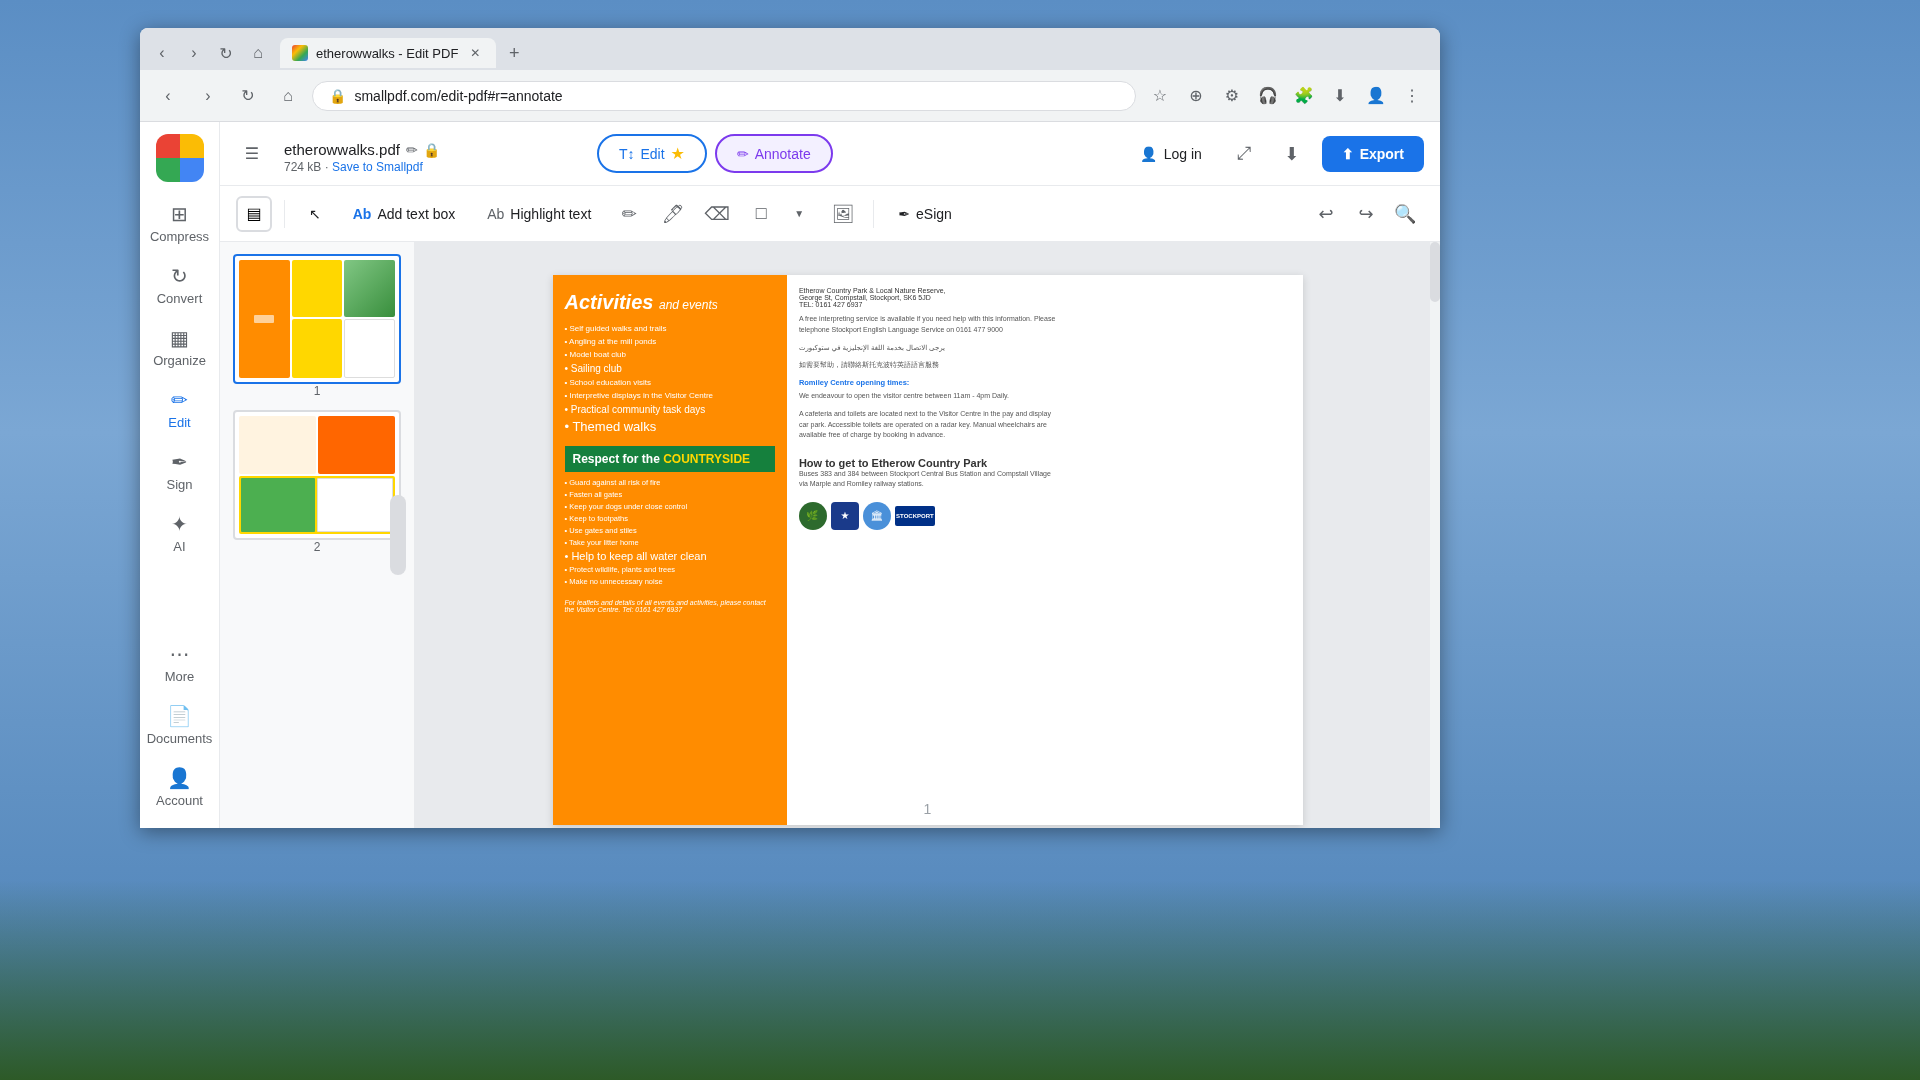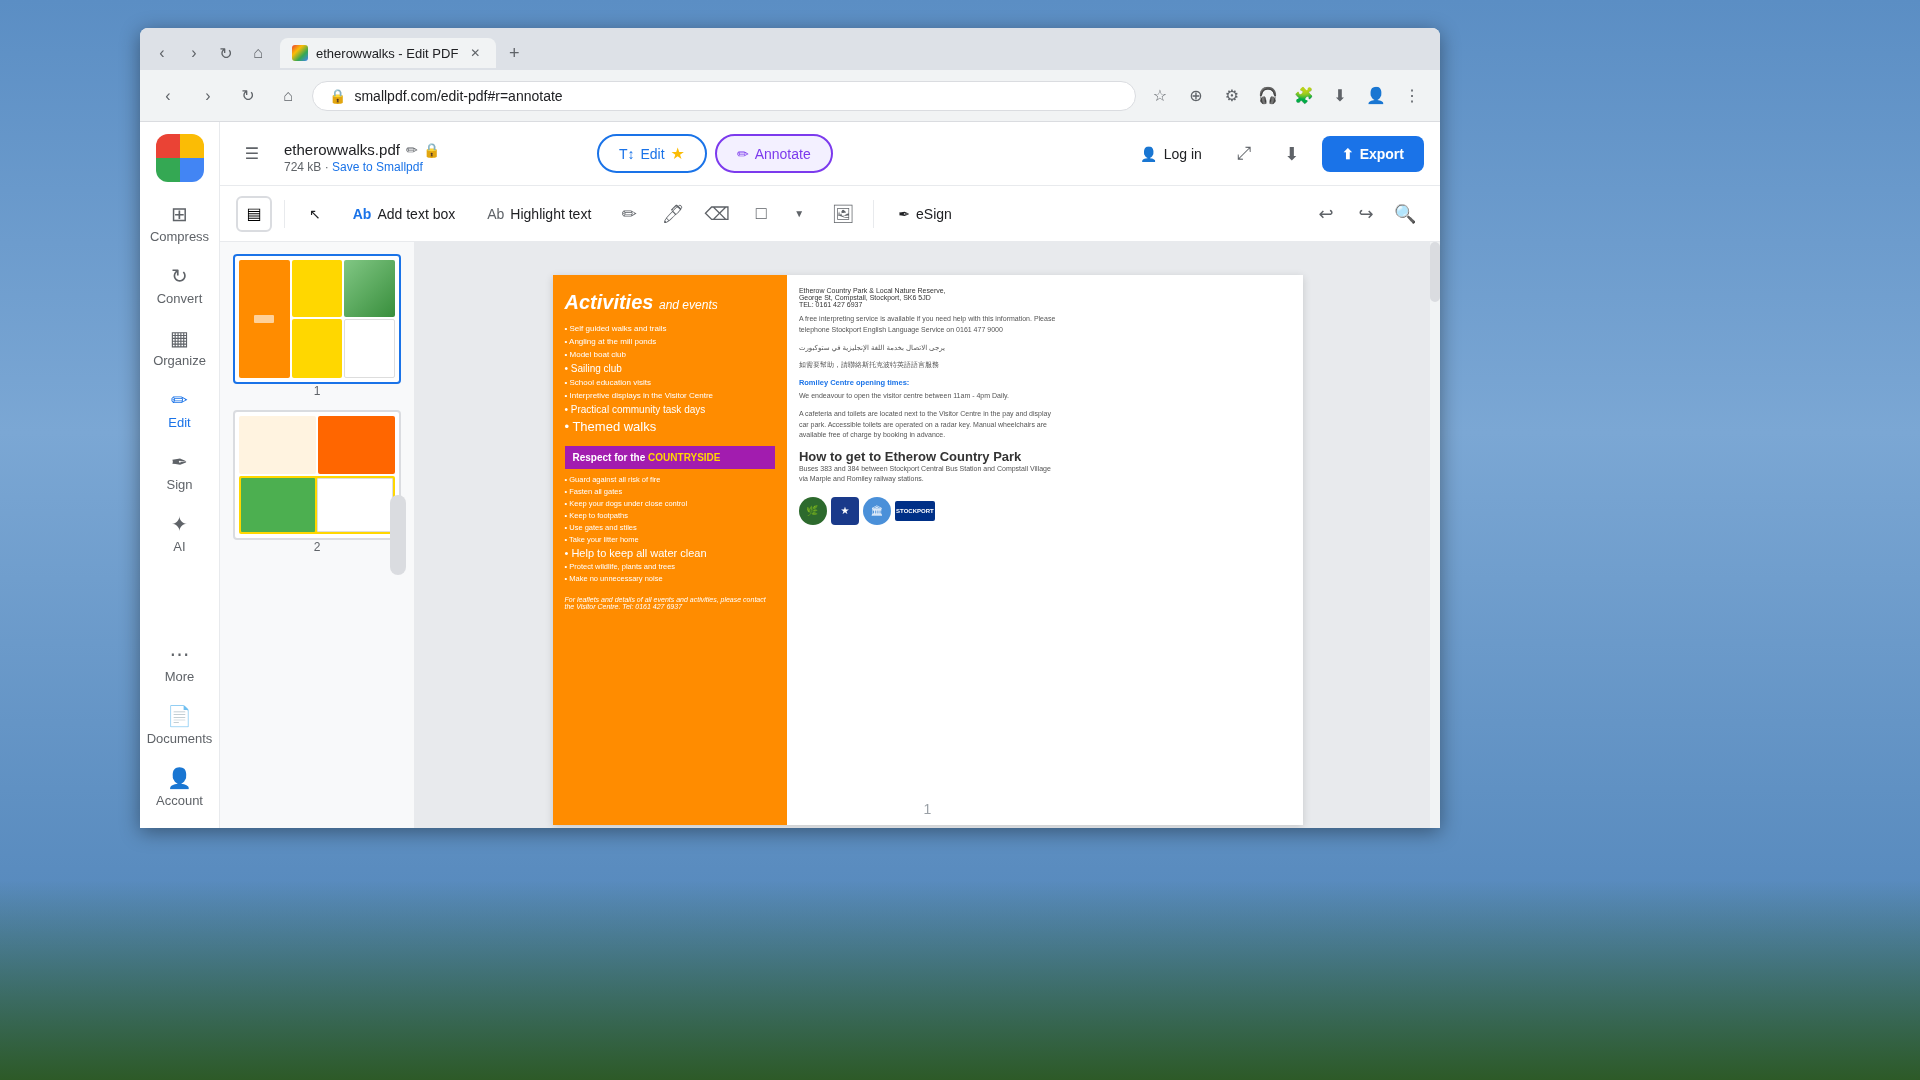--- a/index.html
+++ b/index.html
@@ -649,21 +649,21 @@
                   <li style="font-size:8px;color:#fff;padding:2px 0;">• Self guided walks and trails</li>
                   <li style="font-size:8px;color:#fff;padding:2px 0;">• Angling at the mill ponds</li>
                   <li style="font-size:8px;color:#fff;padding:2px 0;">• Model boat club</li>
                   <li style="font-size:10px;color:#fff;padding:2px 0;">• Sailing club</li>
                   <li style="font-size:8px;color:#fff;padding:2px 0;">• School education visits</li>
                   <li style="font-size:8px;color:#fff;padding:2px 0;">• Interpretive displays in the Visitor Centre</li>
                   <li style="font-size:10px;color:#fff;padding:2px 0;">• Practical community task days</li>
                   <li style="font-size:13px;color:#fff;padding:2px 0;">• Themed walks</li>
                 </ul>
 
-                <div style="background:#a21caf;color:#fff;padding:6px 8px;margin-top:10px;font-size:10px;font-weight:600;">
+                <div style="background:#15803d;color:#fff;padding:6px 8px;margin-top:10px;font-size:12px;font-weight:600;">
                   Respect for the <span style="color:#ffd700;">COUNTRYSIDE</span>
                 </div>
                 <ul style="list-style:none;margin-top:4px;">
                   <li style="font-size:7.5px;color:#fff;padding:1.5px 0;">• Guard against all risk of fire</li>
                   <li style="font-size:7.5px;color:#fff;padding:1.5px 0;">• Fasten all gates</li>
                   <li style="font-size:7.5px;color:#fff;padding:1.5px 0;">• Keep your dogs under close control</li>
                   <li style="font-size:7.5px;color:#fff;padding:1.5px 0;">• Keep to footpaths</li>
                   <li style="font-size:7.5px;color:#fff;padding:1.5px 0;">• Use gates and stiles</li>
                   <li style="font-size:7.5px;color:#fff;padding:1.5px 0;">• Take your litter home</li>
                   <li style="font-size:11px;color:#fff;padding:1.5px 0;">• Help to keep all water clean</li>
@@ -689,21 +689,21 @@
                 <div style="margin-top:6px;font-size:7px;color:#555;">
                   如需要幫助，請聯絡斯托克波特英語語言服務
                 </div>
                 <div style="margin-top:8px;">
                   <p style="font-size:7.5px;font-weight:600;color:#1a73e8;margin-bottom:4px;">Romiley Centre opening times:</p>
                   <p style="font-size:7px;color:#555;line-height:1.5;">We endeavour to open the visitor centre between 11am - 4pm Daily.</p>
                 </div>
                 <div style="margin-top:8px;font-size:7px;color:#555;line-height:1.5;">
                   A cafeteria and toilets are located next to the Visitor Centre in the pay and display car park. Accessible toilets are operated on a radar key. Manual wheelchairs are available free of charge by booking in advance.
                 </div>
-                <div style="margin-top:8px;font-size:13px;font-weight:600;color:#333;">How to get to Etherow Country Park</div>
+                <div style="margin-top:16px;font-size:11px;font-weight:600;color:#333;">How to get to Etherow Country Park</div>
                 <div style="font-size:7px;color:#555;line-height:1.5;">Buses 383 and 384 between Stockport Central Bus Station and Compstall Village via Marple and Romiley railway stations.</div>
 
                 <div style="margin-top:12px;display:flex;flex-wrap:wrap;gap:4px;align-items:center;">
                   <div style="width:28px;height:28px;background:#2d6a2d;border-radius:50%;display:flex;align-items:center;justify-content:center;">
                     <span style="font-size:10px;color:#fff;">🌿</span>
                   </div>
                   <div style="width:28px;height:28px;background:#1a3a8a;border-radius:4px;display:flex;align-items:center;justify-content:center;">
                     <span style="font-size:10px;color:#fff;">★</span>
                   </div>
                   <div style="width:28px;height:28px;background:#4a90d9;border-radius:50%;display:flex;align-items:center;justify-content:center;">

